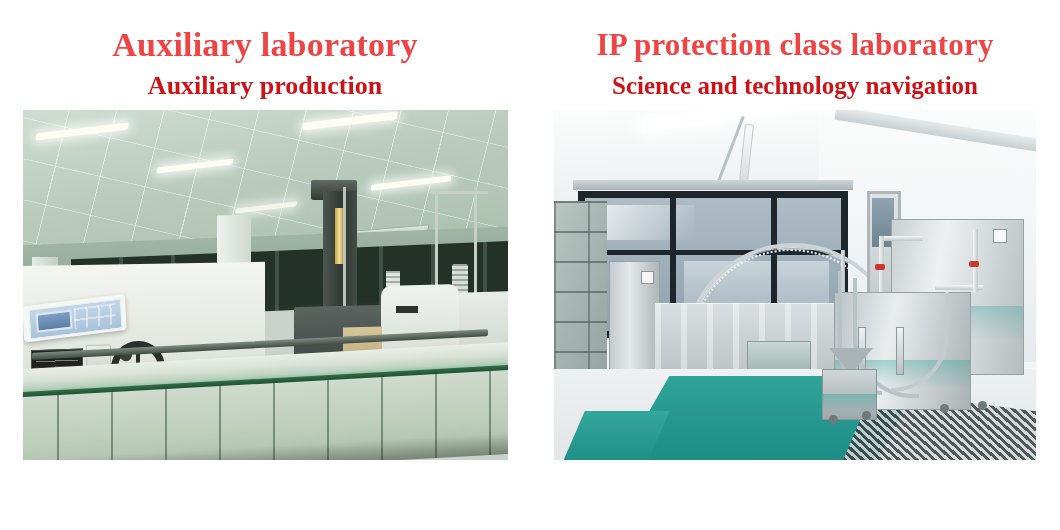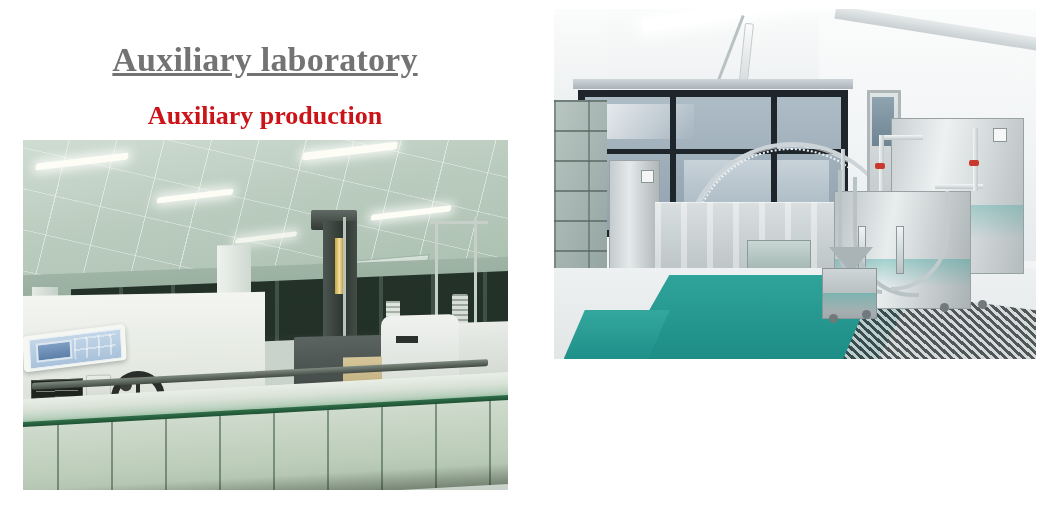--- a/index.html
+++ b/index.html
@@ -21,29 +21,28 @@
     box-sizing:border-box;
   }
 
   .heading-block{
     width:100%;
     padding-top:26px;
     display:flex;flex-direction:column;align-items:center;
     box-sizing:border-box;
   }
   .title{
-    color:#737373;
+    color:#ef4444;
     font-family:"Liberation Serif", serif;
     font-weight:bold;
     font-size:34px;
     line-height:38px;
     letter-spacing:0.2px;
     white-space:nowrap;
-    margin:15px;
-    text-decoration:underline;
+    margin:0;
   }
   .col-left .title{font-size:34px;}
   .col-right .title{font-size:31px;}
   .subtitle{
     color:#cc1418;
     font-family:"Liberation Serif", serif;
     font-weight:bold;
     font-size:26px;
     line-height:30px;
     white-space:nowrap;
@@ -564,20 +563,24 @@
           <div class="lp-benchtop"></div>
           <div class="lp-benchedge"></div>
           <div class="lp-cabinets"></div>
           <div class="lp-cabdoors"></div>
           <div class="lp-cabshade"></div>
         </div>
       </div>
     </div>
 
     <div class="col col-right">
+      <div class="heading-block">
+        <div class="title">IP protection class laboratory</div>
+        <div class="subtitle">Science and technology navigation</div>
+      </div>
 
       <div class="photo">
         <div class="rp">
           <div class="rp-ceiling"></div>
           <div class="rp-wallL"></div>
           <div class="rp-wallR"></div>
           <div class="rp-ceil-lamp"></div>
           <div class="rp-beam"></div>
           <div class="rp-pipe"></div>
           <div class="rp-nozzle"></div>

